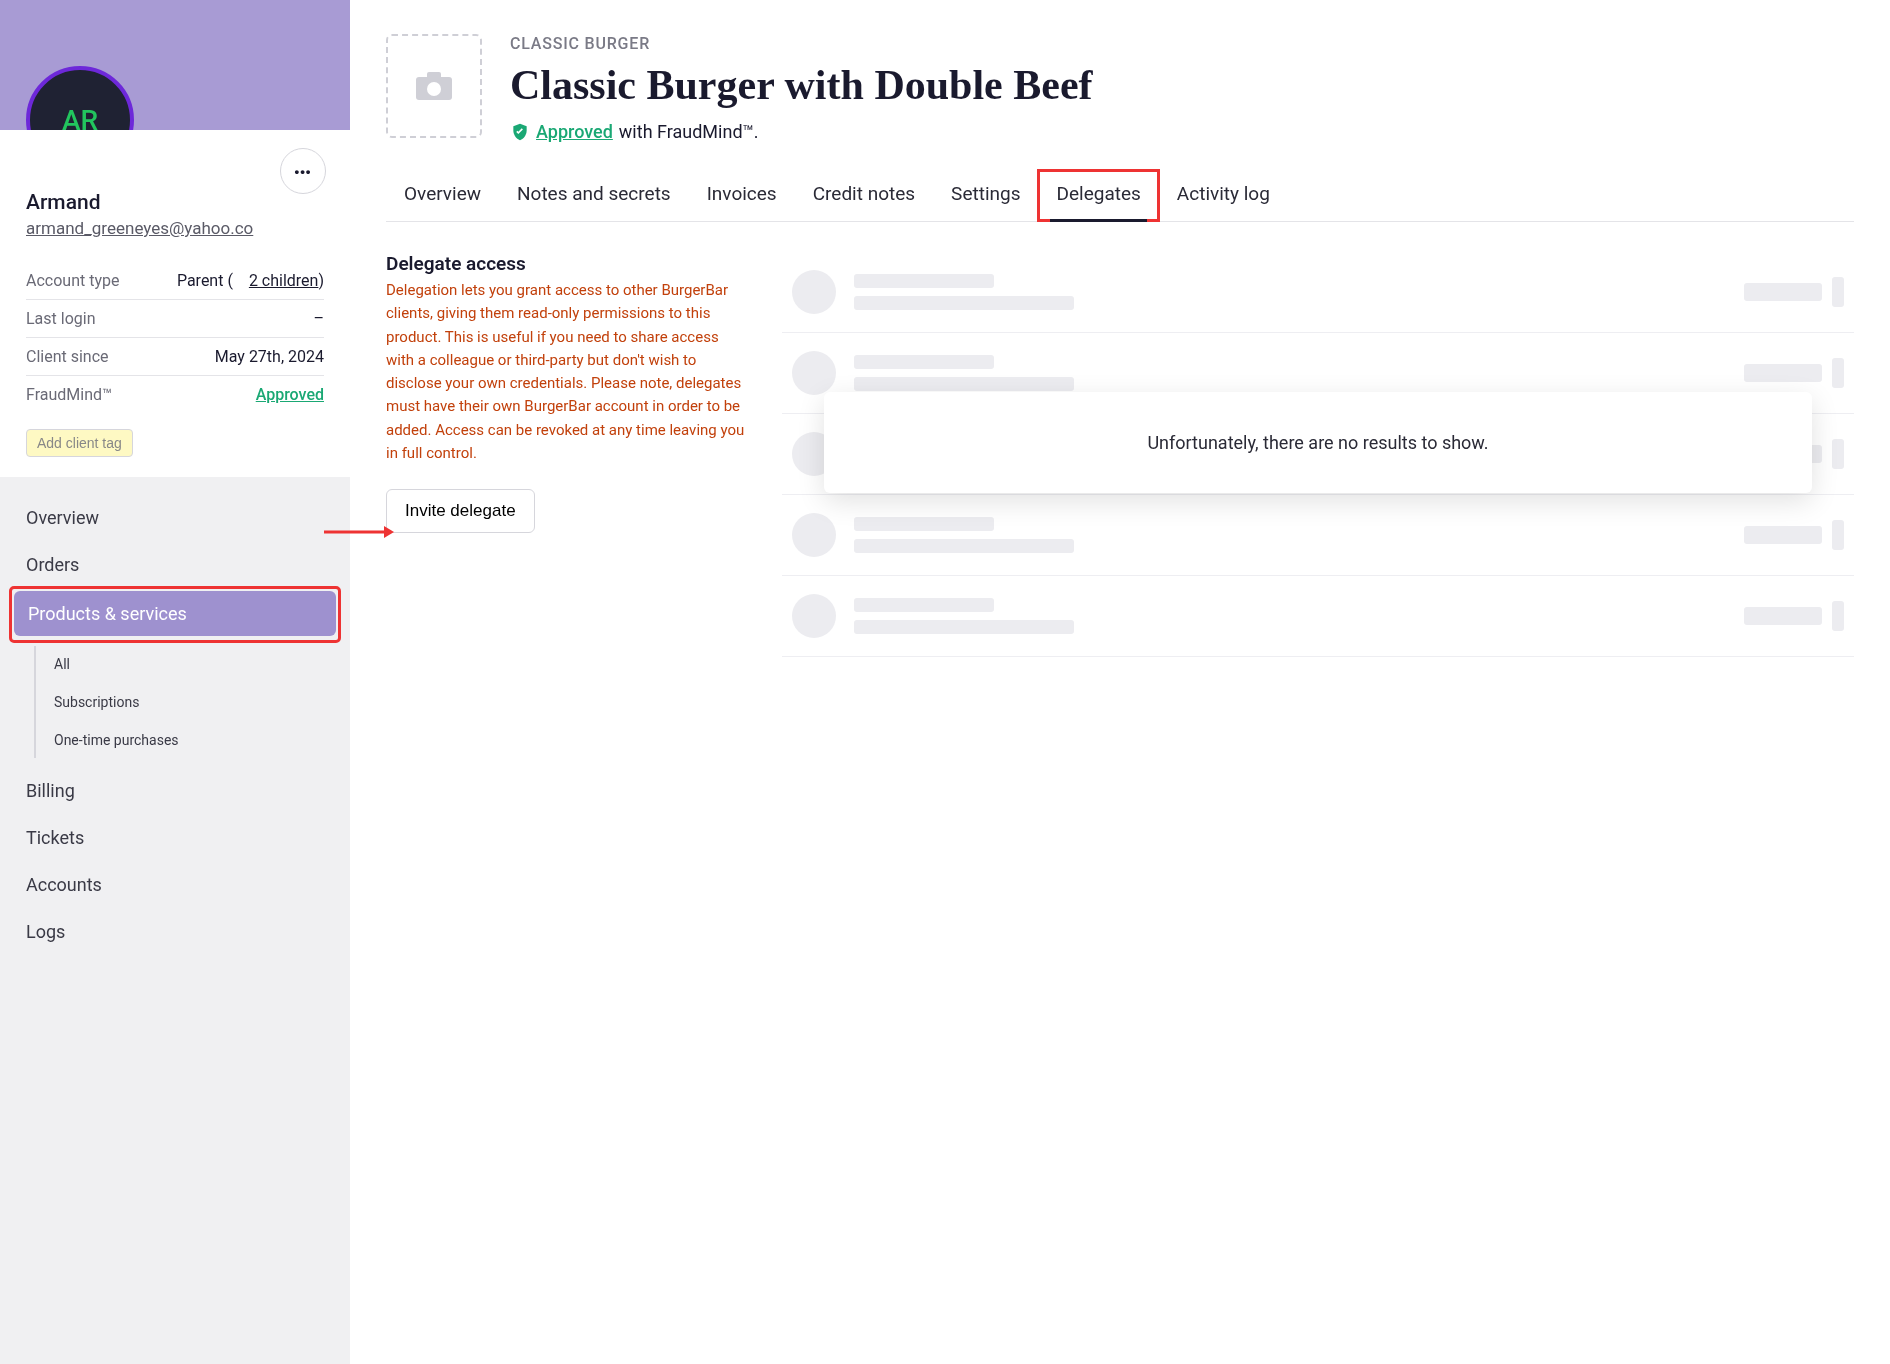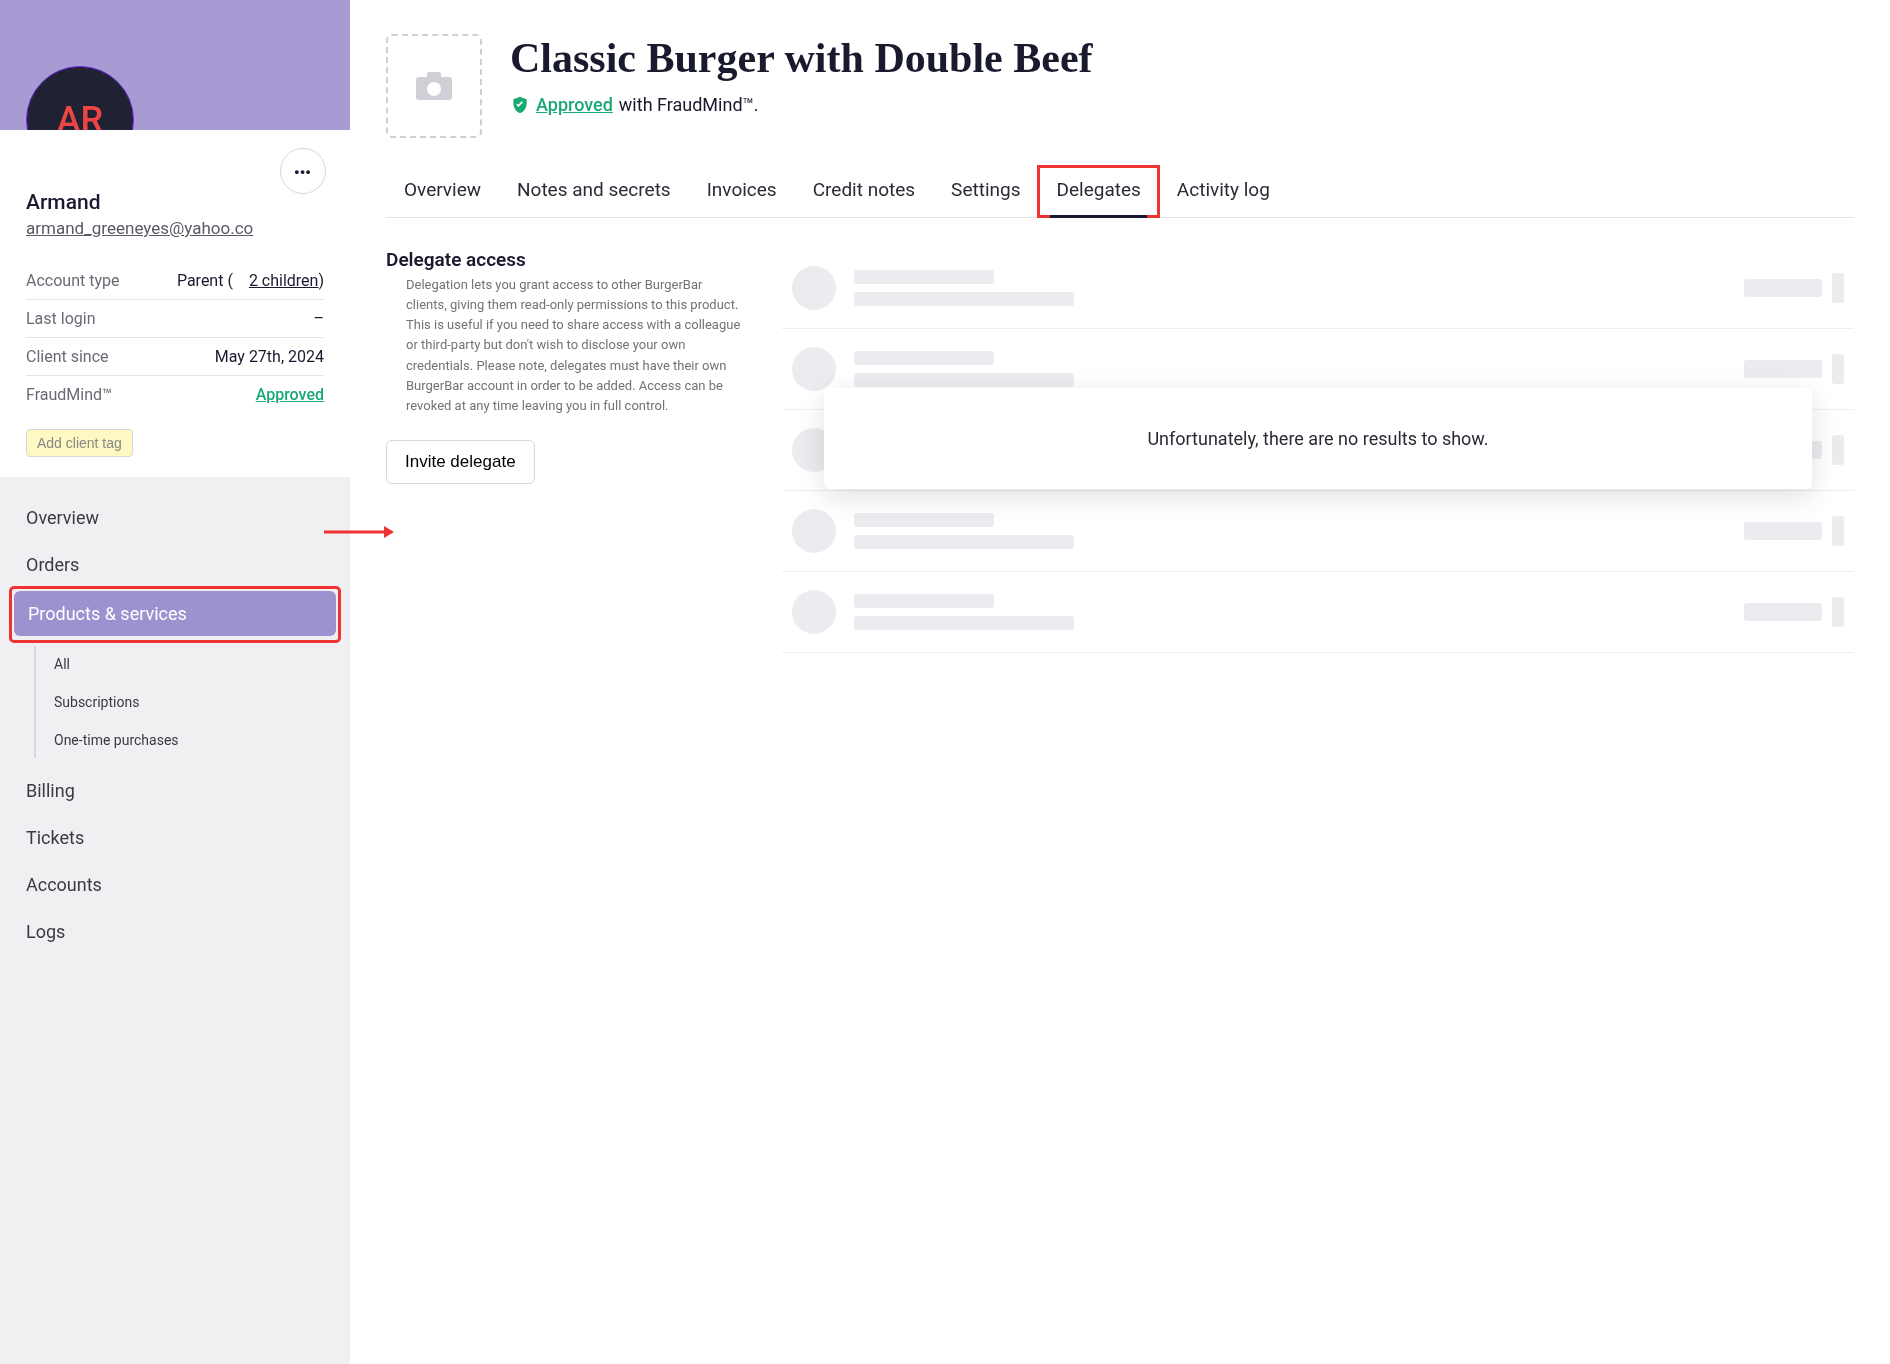--- a/index.html
+++ b/index.html
@@ -1,20 +1,20 @@
 <!DOCTYPE html>
 <html><head>
 <meta charset="utf-8">
 <style>
 * { box-sizing: border-box; margin: 0; padding: 0; }
 body { font-family: -apple-system, BlinkMacSystemFont, "Segoe UI", Roboto, sans-serif; color: #1a1a2e; background: #fff; font-size: 16px; }
 .app { display: flex; min-height: 100vh; }
 .sidebar { width: 350px; background: #f0f0f2; display: flex; flex-direction: column; }
 .banner { height: 130px; background: #a89bd4; position: relative; }
-.avatar { width: 108px; height: 108px; border-radius: 50%; background: #1f2233; color: #ef4444; display: flex; align-items: center; justify-content: center; font-size: 36px; font-weight: 500; position: absolute; left: 26px; top: 66px; border: 1px solid #6d28d9; }
+.avatar { width: 108px; height: 108px; border-radius: 50%; background: #1f2233; color: #22c55e; display: flex; align-items: center; justify-content: center; font-size: 28px; font-weight: 500; position: absolute; left: 26px; top: 66px; border: 4px solid #6d28d9; }
 .profile-top { background: #fff; padding: 60px 26px 20px; position: relative; }
 .more-btn { position: absolute; right: 24px; top: 18px; width: 46px; height: 46px; border-radius: 50%; border: 1px solid #d6d6dc; background:#fff; display: flex; align-items: center; justify-content: center; cursor: pointer; font-weight:700; letter-spacing:1px; color:#1a1a2e;}
 .client-name { font-size: 21px; font-weight: 500; margin-bottom: 4px; }
 .client-email { color: #5a5a66; text-decoration: underline; font-size: 17px; }
 .info-table { margin-top: 24px; }
 .info-row { display: flex; justify-content: space-between; padding: 9px 0; border-bottom: 1px solid #e4e4e8; font-size: 16px;}
 .info-row:last-child { border-bottom: none; }
 .info-label { color: #6a6a76; }
 .info-value { color: #1a1a2e; }
 .info-value a { color: inherit; }
@@ -34,21 +34,21 @@
 .breadcrumb { color: #7a7a86; font-size: 16px; letter-spacing: 0.8px; font-weight: 500; margin-bottom: 8px; text-transform: uppercase;}
 .prod-title { font-family: Georgia, 'Times New Roman', serif; font-size: 42px; font-weight: 800; margin-bottom: 12px; }
 .status-line { display: flex; align-items: center; gap: 6px; font-size: 18px; }
 .shield { width:20px; height:20px; display:inline-flex;}
 .tabs { display: flex; border-bottom: 1px solid #e4e4e8; gap: 0; margin-bottom: 30px; }
 .tab { padding: 12px 18px 16px; font-size: 19px; color: #2a2a36; cursor: pointer; position: relative; }
 .tab.active::after { content:''; position:absolute; left:12px; right:12px; bottom:-1px; height:3px; background:#1a1a2e; }
 .content-row { display: flex; gap: 36px; align-items: flex-start; }
 .left-col { width: 360px; }
 .section-title { font-size: 19px; font-weight: 600; margin-bottom: 4px; }
-.section-text { color: #737373; line-height: 1.55; font-size: 13px; margin-bottom: 24px; margin-left: 20px; }
+.section-text { color: #c2410c; line-height: 1.55; font-size: 15px; margin-bottom: 24px; }
 .invite-btn { border: 1px solid #d6d6dc; background: #fff; padding: 11px 18px; font-size: 17px; border-radius: 6px; cursor: pointer; }
 .right-col { flex: 1; position: relative; }
 .skel-row { display:flex; align-items:center; gap:18px; padding:18px 10px; border-bottom:1px solid #eeeef2; }
 .skel-avatar { width:44px; height:44px; border-radius:50%; background:#ececf0; }
 .skel-lines { flex:1; display:flex; flex-direction:column; gap:8px;}
 .skel-line1 { height:14px; width:140px; background:#ececf0; border-radius:3px;}
 .skel-line2 { height:14px; width:220px; background:#ececf0; border-radius:3px;}
 .skel-right { display:flex; gap:10px; align-items:center;}
 .skel-pill { height:18px; width:78px; background:#ececf0; border-radius:3px;}
 .skel-dot { height:30px; width:12px; background:#ececf0; border-radius:3px;}
@@ -112,20 +112,21 @@
   <main class="main">
     <div class="product-header">
       <div class="thumb">
         <svg width="38" height="30" viewBox="0 0 38 30" fill="currentColor">
             <rect x="1" y="6" width="36" height="23" rx="3"></rect>
             <rect x="12" y="1" width="14" height="7" rx="2"></rect>
             <circle cx="19" cy="18" r="7" fill="#fff"></circle>
           </svg>
       </div>
       <div class="prod-head-text">
+        <div class="breadcrumb">CLASSIC BURGER</div>
         <h1 class="prod-title">Classic Burger with Double Beef</h1>
         <div class="status-line">
           <span class="shield">
             <svg viewBox="0 0 24 24" fill="#1aa874">
                 <path d="M12 2l8 3v5c0 5.5-3.4 10.3-8 12-4.6-1.7-8-6.5-8-12V5l8-3z"></path>
                 <path d="M10 14.5l-2.5-2.5 1.4-1.4L10 11.7l4.1-4.1 1.4 1.4z" fill="#fff"></path>
               </svg>
           </span>
           <a href="#" class="approved-link">Approved</a>
           <span> with FraudMind™.</span>

